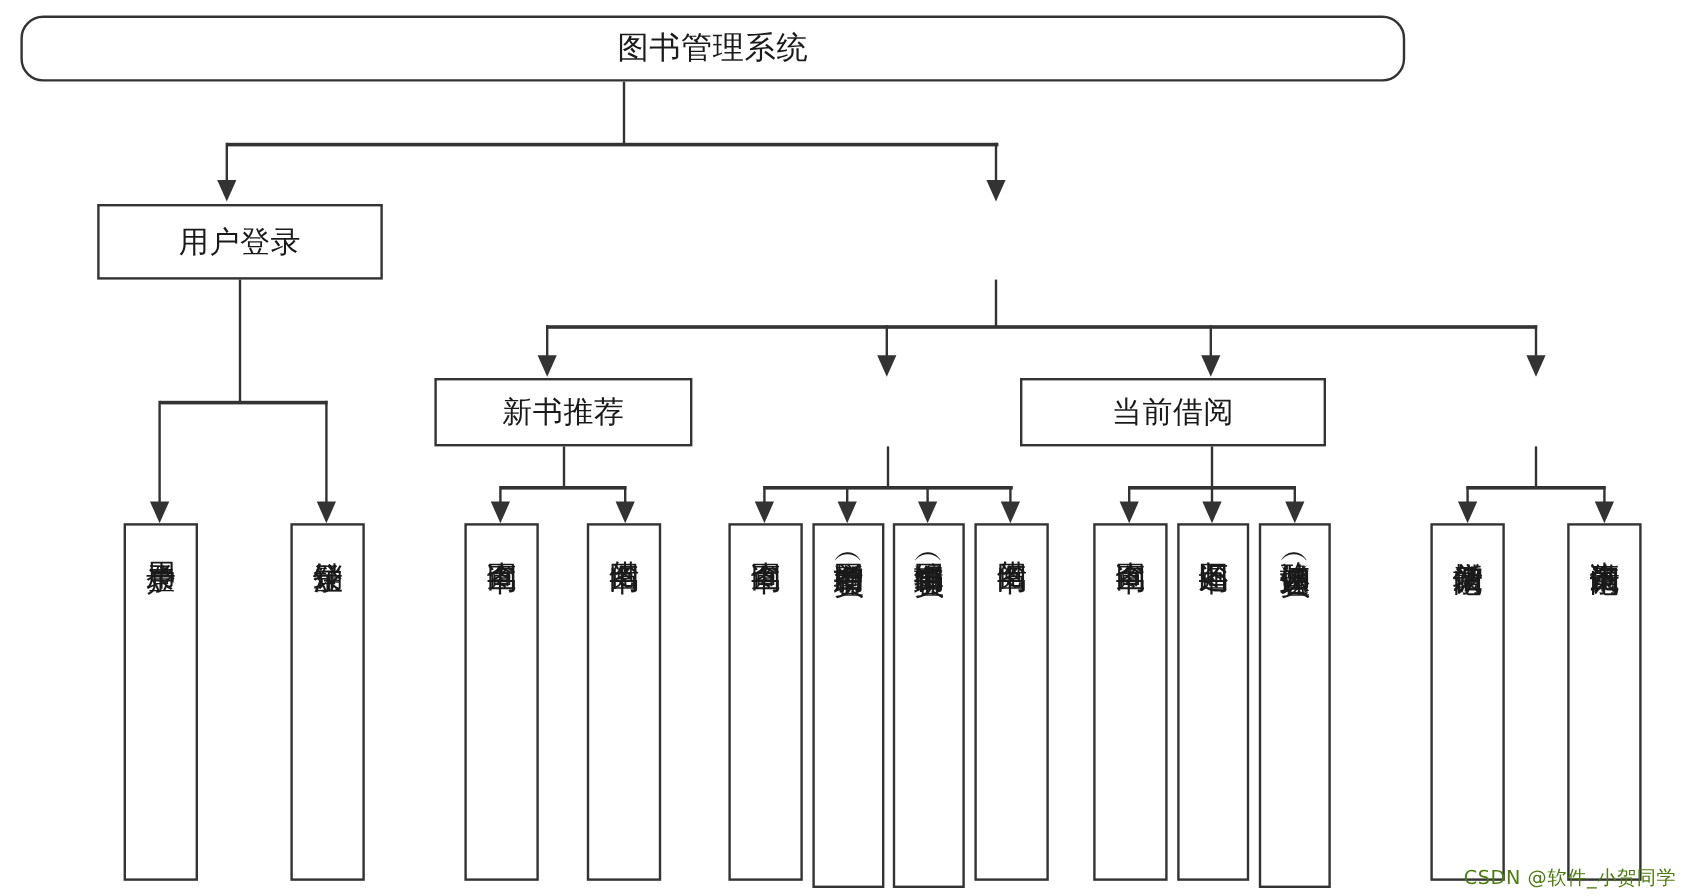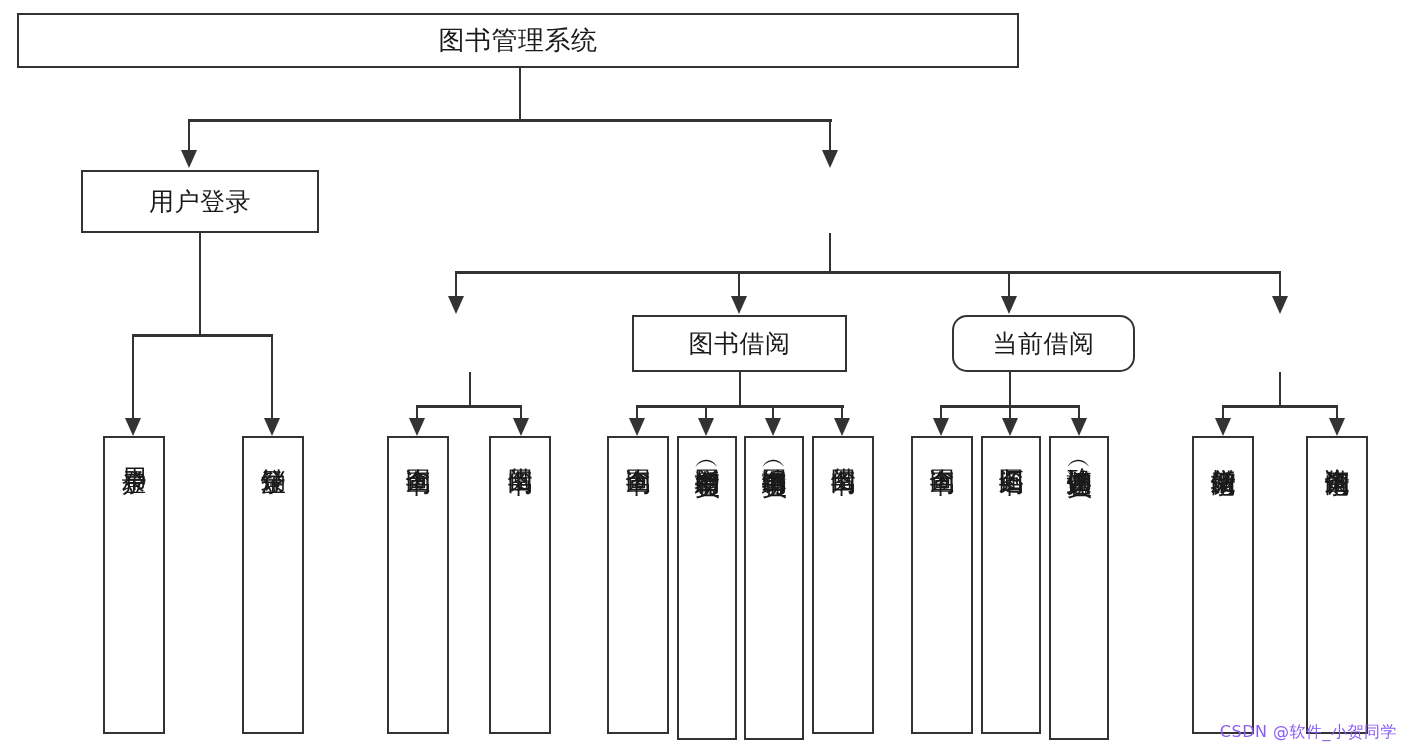--- a/index.html
+++ b/index.html
@@ -66,32 +66,32 @@
     border-left: 8px solid transparent;
     border-right: 8px solid transparent;
     border-top: 18px solid #333333;
   }
 
   #watermark {
     position: absolute;
     right: 8px;
     bottom: 4px;
     font-size: 16px;
-    color: #8b5cf6;
+    color: #4d7c0f;
     letter-spacing: 0.5px;
     white-space: nowrap;
     pointer-events: none;
   }
 </style>
 </head>
 <body>
 
 <div id="canvas">
 
-  <div class="node horiz root" style="left:17px; top:13px; width:1002px; height:55px;">
+  <div class="node horiz root" style="left:17px; top:13px; width:1154px; height:55px;border-radius:19px;">
     <span class="label">图书管理系统</span>
   </div>
 
   <div class="edge v" style="left:519px; top:68px; width:2px; height:52px;"></div>
 
   <div class="edge h" style="left:189px; top:119px; width:643px; height:3px;"></div>
 
   <div class="edge v" style="left:188px; top:119px; width:2px; height:32px;"></div>
   <div class="arrow" style="left:181px; top:150px;"></div>
 
@@ -114,24 +114,24 @@
   <div class="edge h" style="left:455px; top:271px; width:826px; height:3px;"></div>
   <div class="edge v" style="left:455px; top:271px; width:2px; height:26px;"></div>
   <div class="arrow" style="left:448px; top:296px;"></div>
   <div class="edge v" style="left:738px; top:271px; width:2px; height:26px;"></div>
   <div class="arrow" style="left:731px; top:296px;"></div>
   <div class="edge v" style="left:1008px; top:271px; width:2px; height:26px;"></div>
   <div class="arrow" style="left:1001px; top:296px;"></div>
   <div class="edge v" style="left:1279px; top:271px; width:2px; height:26px;"></div>
   <div class="arrow" style="left:1272px; top:296px;"></div>
 
-  <div class="node horiz" style="left:632px; top:315px; width:215px; height:57px;">
-    <span class="label">图书借阅</span>
-  </div>
-  <div class="node horiz" style="left:952px; top:315px; width:183px; height:57px;border-radius:15px;">
+  <div class="node horiz" style="left:362px; top:315px; width:215px; height:57px;">
+    <span class="label">新书推荐</span>
+  </div>
+  <div class="node horiz" style="left:850px; top:315px; width:255px; height:57px;">
     <span class="label">当前借阅</span>
   </div>
 
   <div class="edge v" style="left:469px; top:372px; width:2px; height:34px;"></div>
   <div class="edge h" style="left:417px; top:405px; width:105px; height:3px;"></div>
   <div class="edge v" style="left:416px; top:405px; width:2px; height:14px;"></div>
   <div class="arrow" style="left:409px; top:418px;"></div>
   <div class="edge v" style="left:520px; top:405px; width:2px; height:14px;"></div>
   <div class="arrow" style="left:513px; top:418px;"></div>
 

